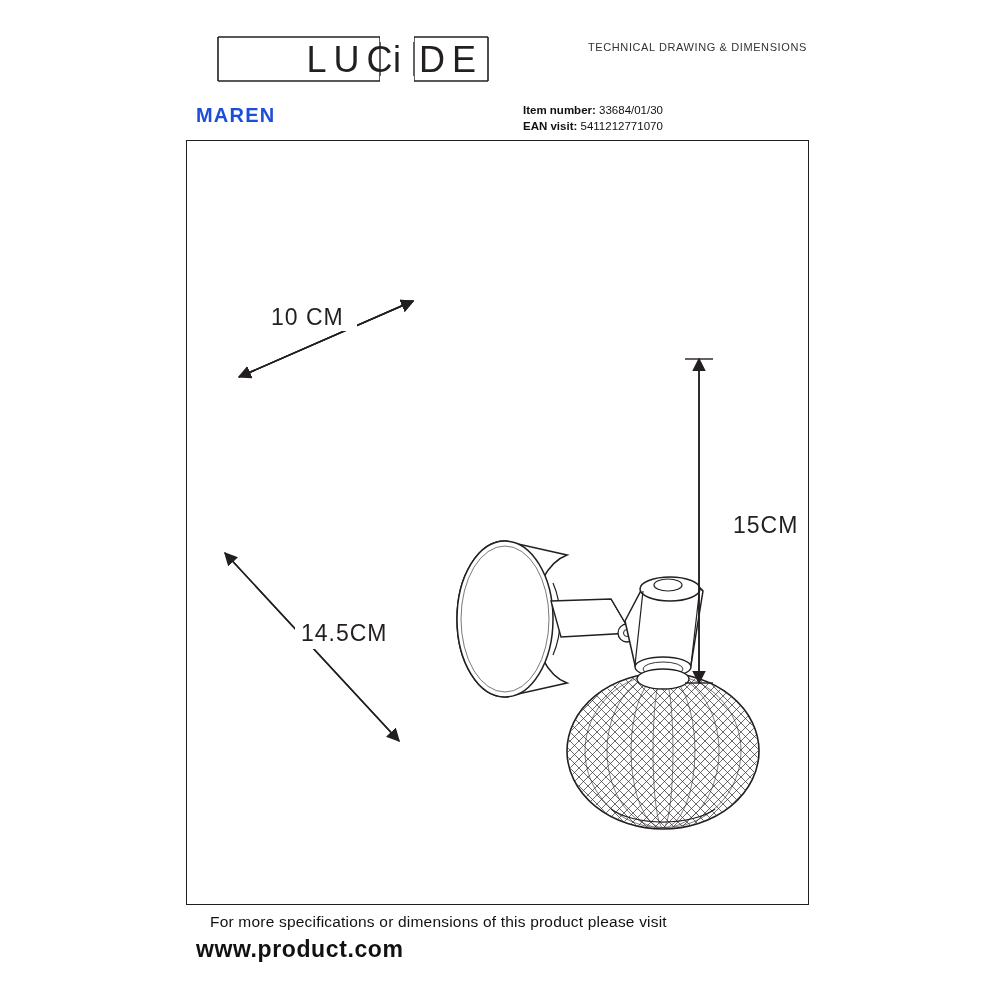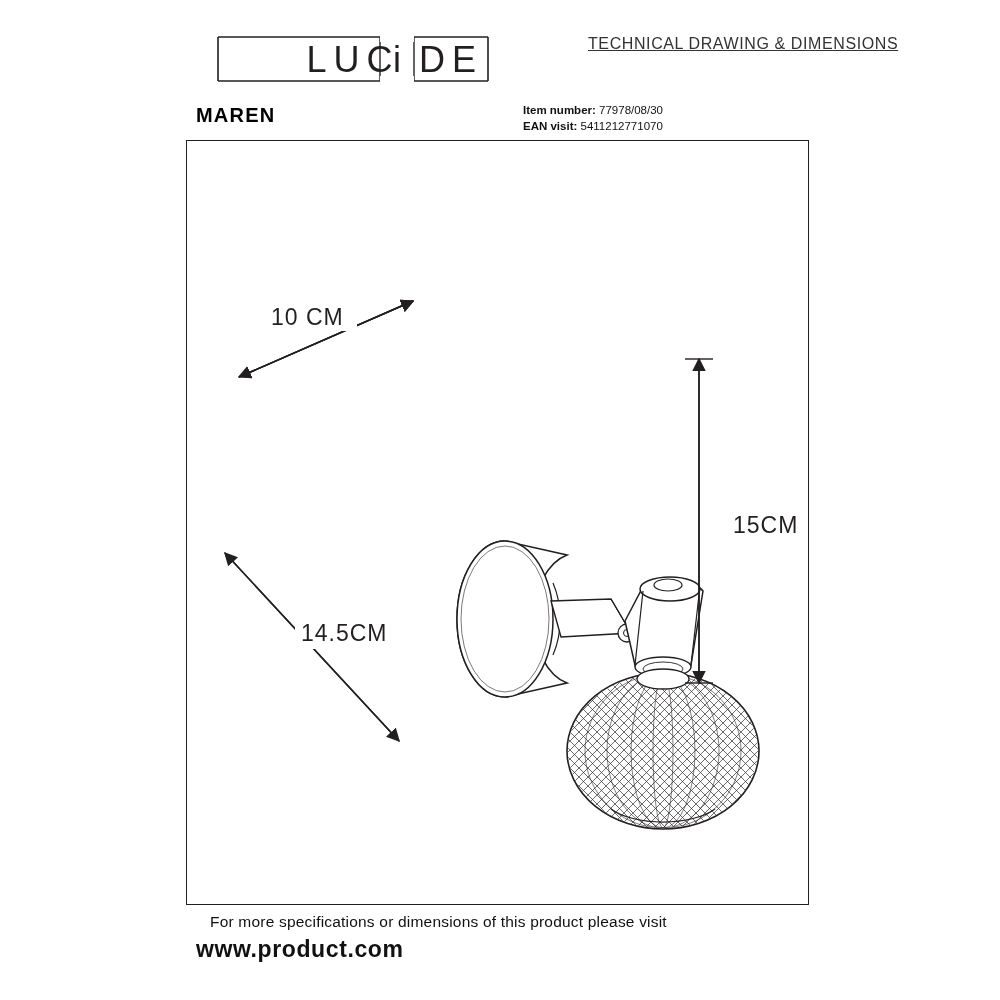--- a/index.html
+++ b/index.html
@@ -35,36 +35,35 @@
     top: 36px;
     width: 272px;
     height: 46px;
     margin-left: 32px;
   }
   .logo svg { display: block; }
 
   .tech-drawing-label {
     position: absolute;
     left: 588px;
-    top: 35px;
-    font-size: 16px;
+    top: 41px;
+    font-size: 11px;
     letter-spacing: 0.6px;
     color: #333;
     white-space: nowrap;
-    text-decoration: underline;
   }
 
   .product-name {
     position: absolute;
     left: 196px;
     top: 104px;
     font-size: 20px;
     font-weight: bold;
     letter-spacing: 1.2px;
-    color: #000000;
+    color: #1d4ed8;
   }
 
   .item-block {
     position: absolute;
     left: 487px;
     top: 102px;
     font-size: 11.5px;
     line-height: 16px;
     color: #111;
   }
@@ -134,21 +133,21 @@
       </svg>
     </div>
 
     <div class="tech-drawing-label">TECHNICAL DRAWING &amp; DIMENSIONS</div>
 
     <div class="product-name">MAREN</div>
 
     <div class="item-block">
       <div>
         <span class="lbl">Item number:</span>
-        <span>77978/08/30</span>
+        <span>33684/01/30</span>
       </div>
       <div>
         <span class="lbl">EAN visit:</span>
         <span>5411212771070</span>
       </div>
     </div>
   </div>
 
   <div class="frame">
     <svg class="drawing" viewBox="0 0 623 765" xmlns="http://www.w3.org/2000/svg">

